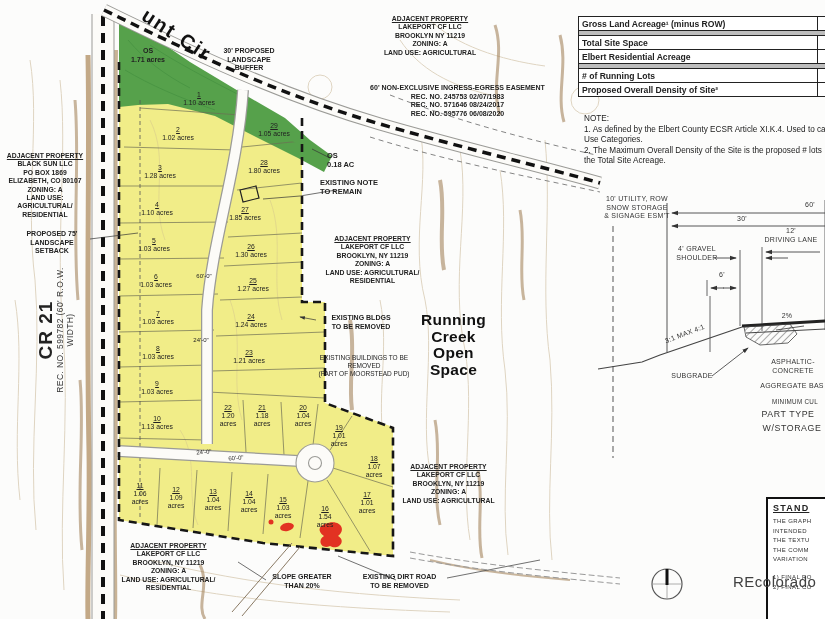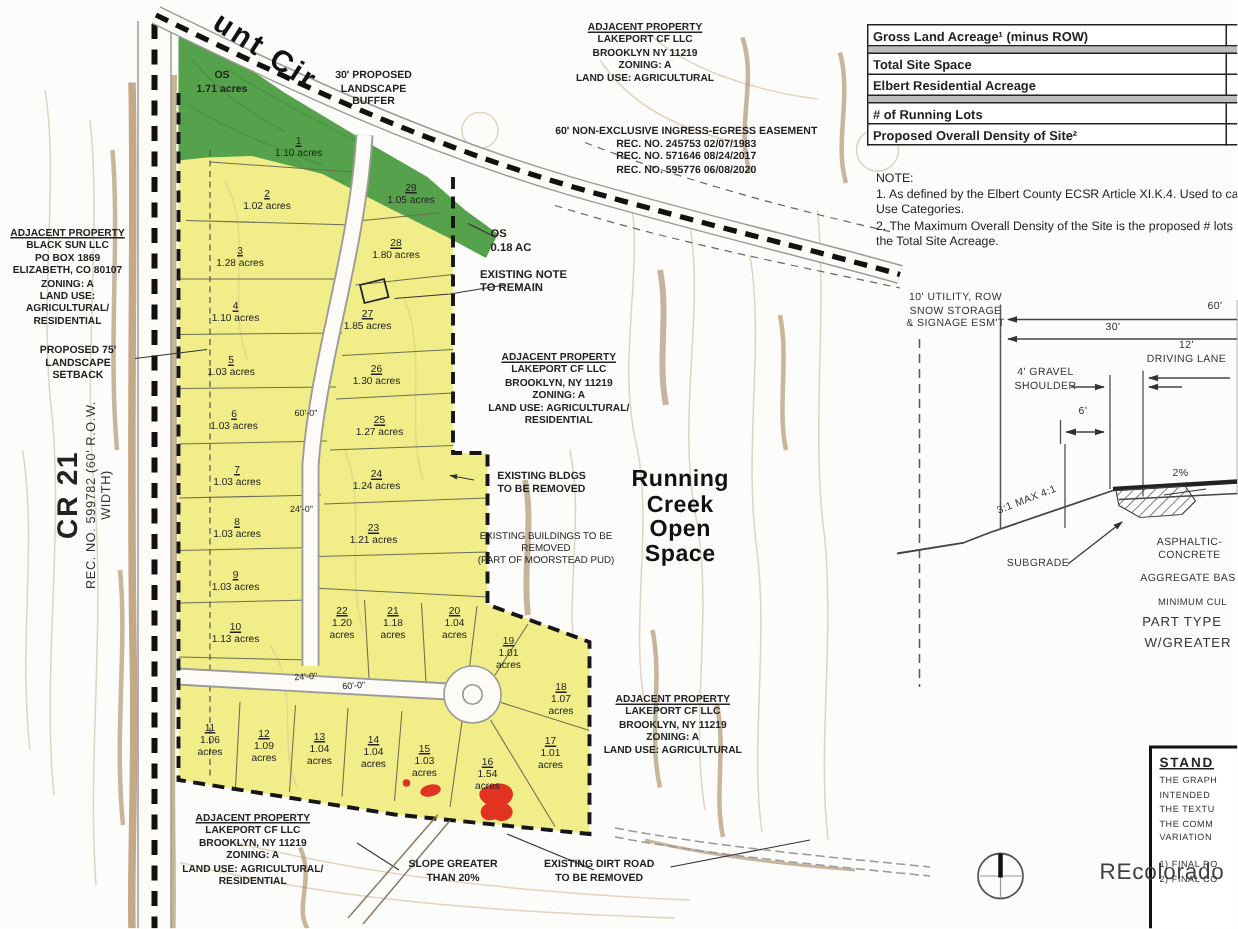--- a/index.html
+++ b/index.html
@@ -307,21 +307,21 @@
 SHOULDER</span></div>
       <div class="lbl cs ctr" style="left: 712px; top: 271px; width: 20px;"><span>6'</span></div>
       <div class="lbl cs ctr" style="left: 776px; top: 312px; width: 22px;"><span>2%</span></div>
       <div class="lbl cs ctr" style="left: 655px; top: 330px; width: 60px; transform: rotate(-21deg);"><span>3:1 MAX 4:1</span></div>
       <div class="lbl cs ctr" style="left: 668px; top: 372px; width: 48px;"><span>SUBGRADE</span></div>
       <div class="lbl cs ctr" style="left: 764px; top: 358px; width: 58px;"><span>ASPHALTIC-
 CONCRETE</span></div>
       <div class="lbl cs lft" style="left: 756px; top: 382px; width: 72px;"><span>AGGREGATE BAS</span></div>
       <div class="lbl cs lft t6" style="left: 763px; top: 398px; width: 64px;"><span>MINIMUM CUL</span></div>
       <div class="lbl cs lft t9" style="left: 750px; top: 410px; width: 76px;"><span>PART TYPE</span></div>
-      <div class="lbl cs lft t9" style="left: 757px; top: 424px; width: 70px;"><span>W/GREATER</span></div>
+      <div class="lbl cs lft t9" style="left: 757px; top: 424px; width: 70px;"><span>W/STORAGE</span></div>
       <div class="lot" style="left: 175px; top: 91px; width: 48px;"><span class="n">1</span><span>1.10 acres</span></div>
       <div class="lot" style="left: 154px; top: 126px; width: 48px;"><span class="n">2</span><span>1.02 acres</span></div>
       <div class="lot" style="left: 136px; top: 164px; width: 48px;"><span class="n">3</span><span>1.28 acres</span></div>
       <div class="lot" style="left: 133px; top: 201px; width: 48px;"><span class="n">4</span><span>1.10 acres</span></div>
       <div class="lot" style="left: 130px; top: 237px; width: 48px;"><span class="n">5</span><span>1.03 acres</span></div>
       <div class="lot" style="left: 132px; top: 273px; width: 48px;"><span class="n">6</span><span>1.03 acres</span></div>
       <div class="lot" style="left: 134px; top: 310px; width: 48px;"><span class="n">7</span><span>1.03 acres</span></div>
       <div class="lot" style="left: 134px; top: 345px; width: 48px;"><span class="n">8</span><span>1.03 acres</span></div>
       <div class="lot" style="left: 133px; top: 380px; width: 48px;"><span class="n">9</span><span>1.03 acres</span></div>
       <div class="lot" style="left: 133px; top: 415px; width: 48px;"><span class="n">10</span><span>1.13 acres</span></div>

